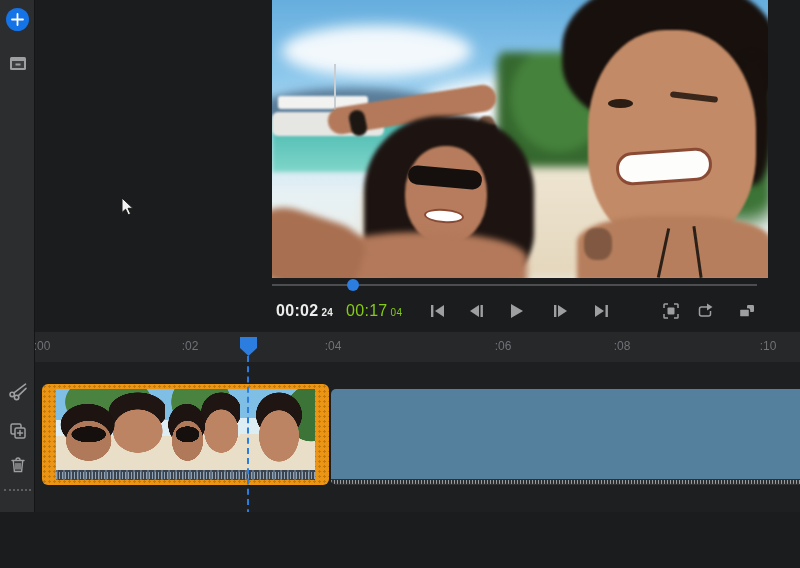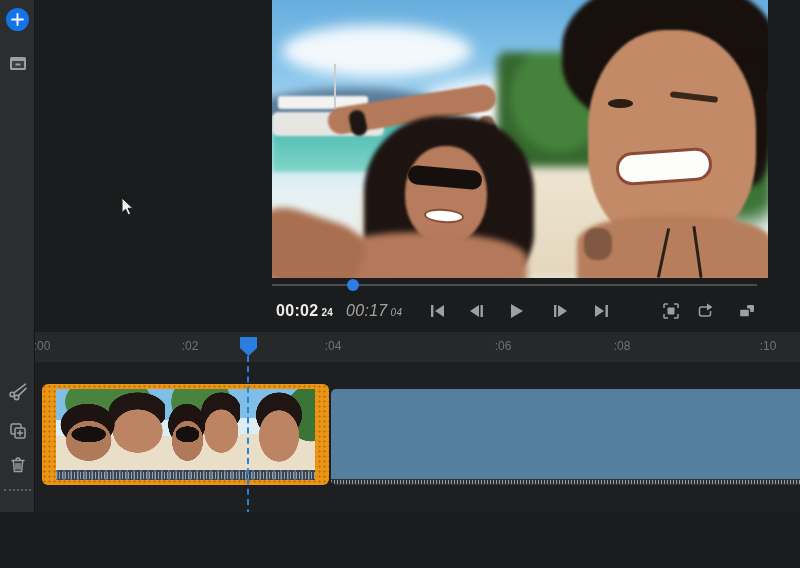--- a/index.html
+++ b/index.html
@@ -28,21 +28,21 @@
   .scrubber { position:absolute; left:272px; top:279px; width:485px; height:12px; z-index:10; }
   .scrub-track { position:absolute; left:0; top:5px; width:100%; height:2px; background:#4b4d4f; }
   .scrub-dot { position:absolute; left:75px; top:0; width:12px; height:12px; border-radius:50%;
     background:#2b7de0; }
 
   
   .transport { position:absolute; left:0; top:294px; width:800px; height:38px; }
   .tc { position:absolute; top:8px; font-size:16px; letter-spacing:.3px; }
   .tc .frames { font-size:10px; margin-left:3px; }
   .tc-cur { left:276px; color:#ececec; font-weight:bold; }
-  .tc-dur { left:346px; color:#a3a3a3;font-style:italic; }
+  .tc-dur { left:346px; color:#84cc16; }
   .t-btn { position:absolute; top:4px; width:26px; height:26px; background:none; border:none;
     display:flex; align-items:center; justify-content:center; cursor:pointer; }
 
   
   .ruler { position:absolute; left:35px; top:332px; width:765px; height:30px;
     background:#26282a; z-index:5; }
   .tick { position:absolute; top:7px; transform:translateX(-50%); color:#6f7376;
     font-size:12px; }
   .playhead-head { position:absolute; left:205px; top:5px; width:17px; height:19px;
     background:#2b7de0; clip-path:polygon(0 0,100% 0,100% 58%,50% 100%,0 58%); z-index:30; cursor:ew-resize; }

